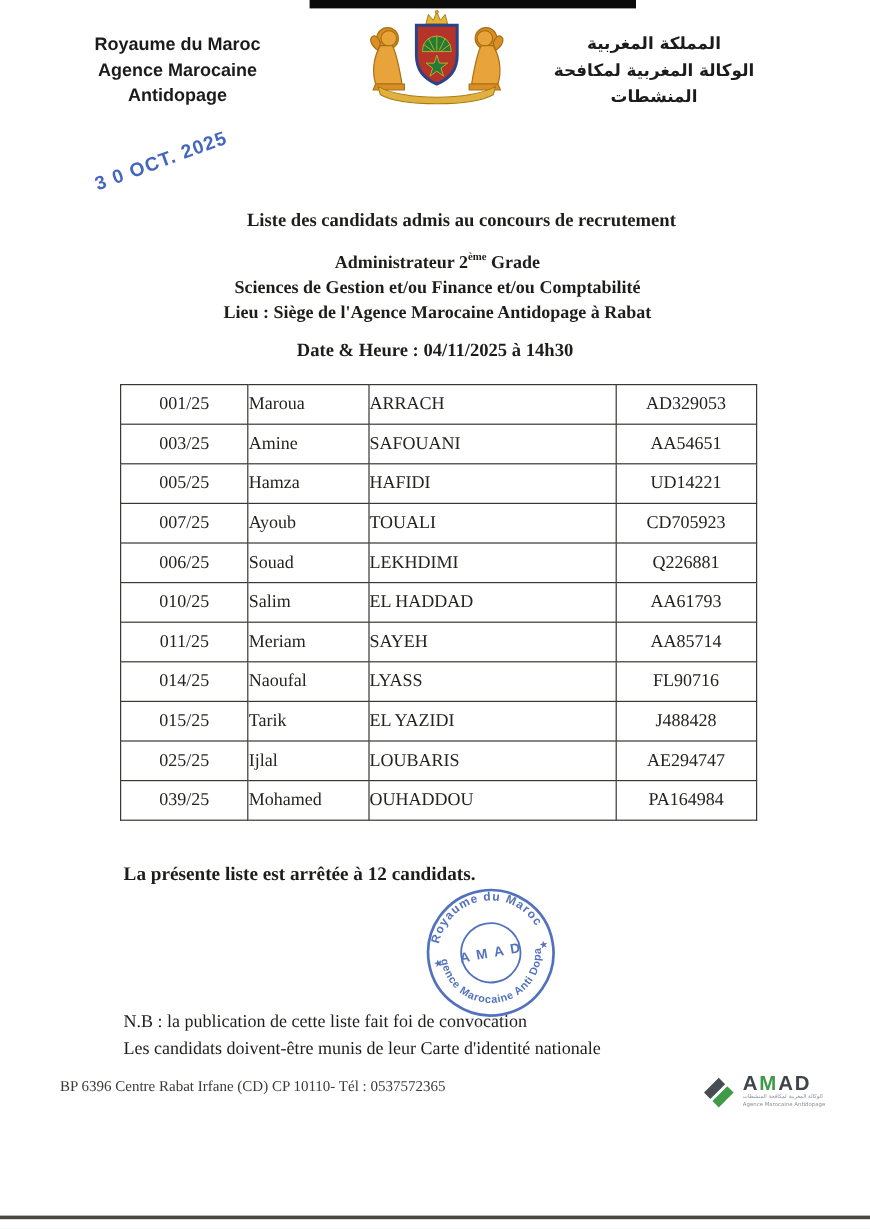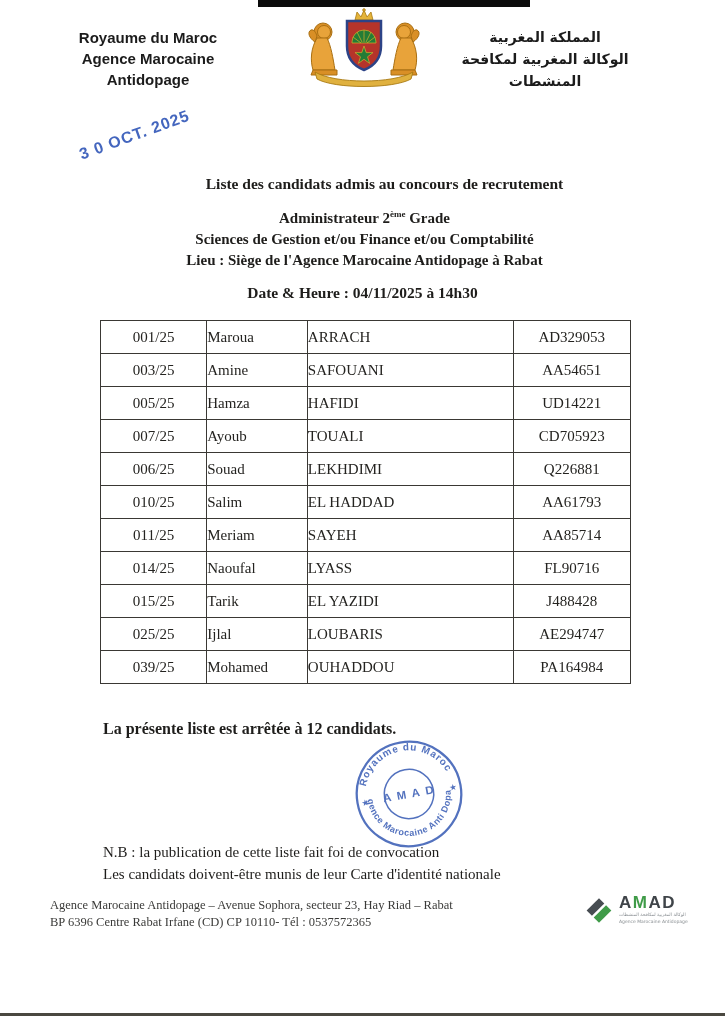--- a/index.html
+++ b/index.html
@@ -230,21 +230,20 @@
       </g>
     </svg>
   </div>
 
   <div class="abs nb">
     <div>N.B : la publication de cette liste fait foi de convocation</div>
     <div>Les candidats doivent-être munis de leur Carte d'identité nationale</div>
   </div>
 
   <div class="abs footer">
-    <div>Agence Marocaine Antidopage – Avenue Sophora, secteur 23, Hay Riad – Rabat</div>
     <div>BP 6396 Centre Rabat Irfane (CD) CP 10110- Tél : 0537572365</div>
   </div>
 
   <div class="abs amad-logo">
     <span class="mark">
       <svg width="30" height="33" viewBox="0 0 34 34">
         <path d="M3,17 L17,3 L23,9 L9,23 Z" fill="#474d52"></path>
         <path d="M11,25 L25,11 L31,17 L17,31 Z" fill="#3f9b48"></path>
       </svg>
     </span>

